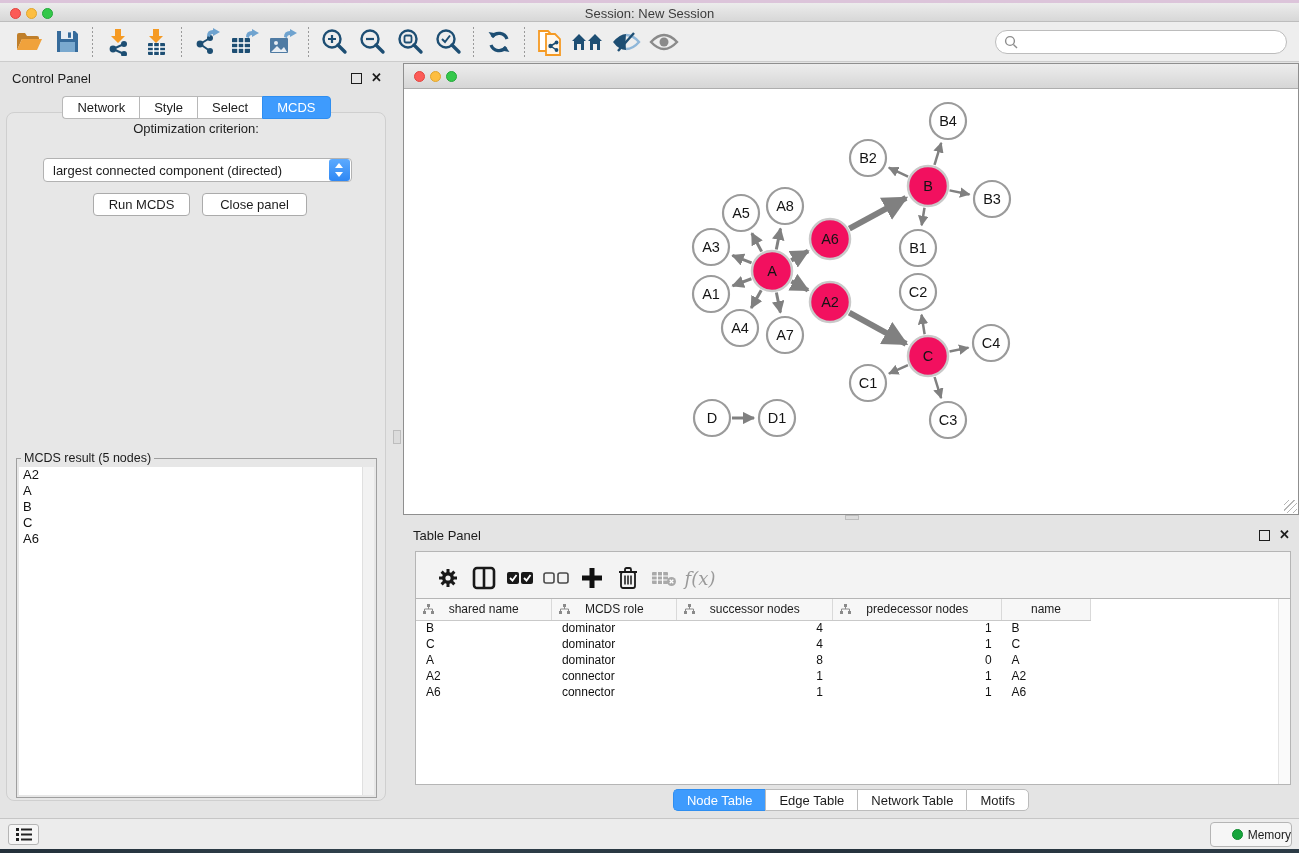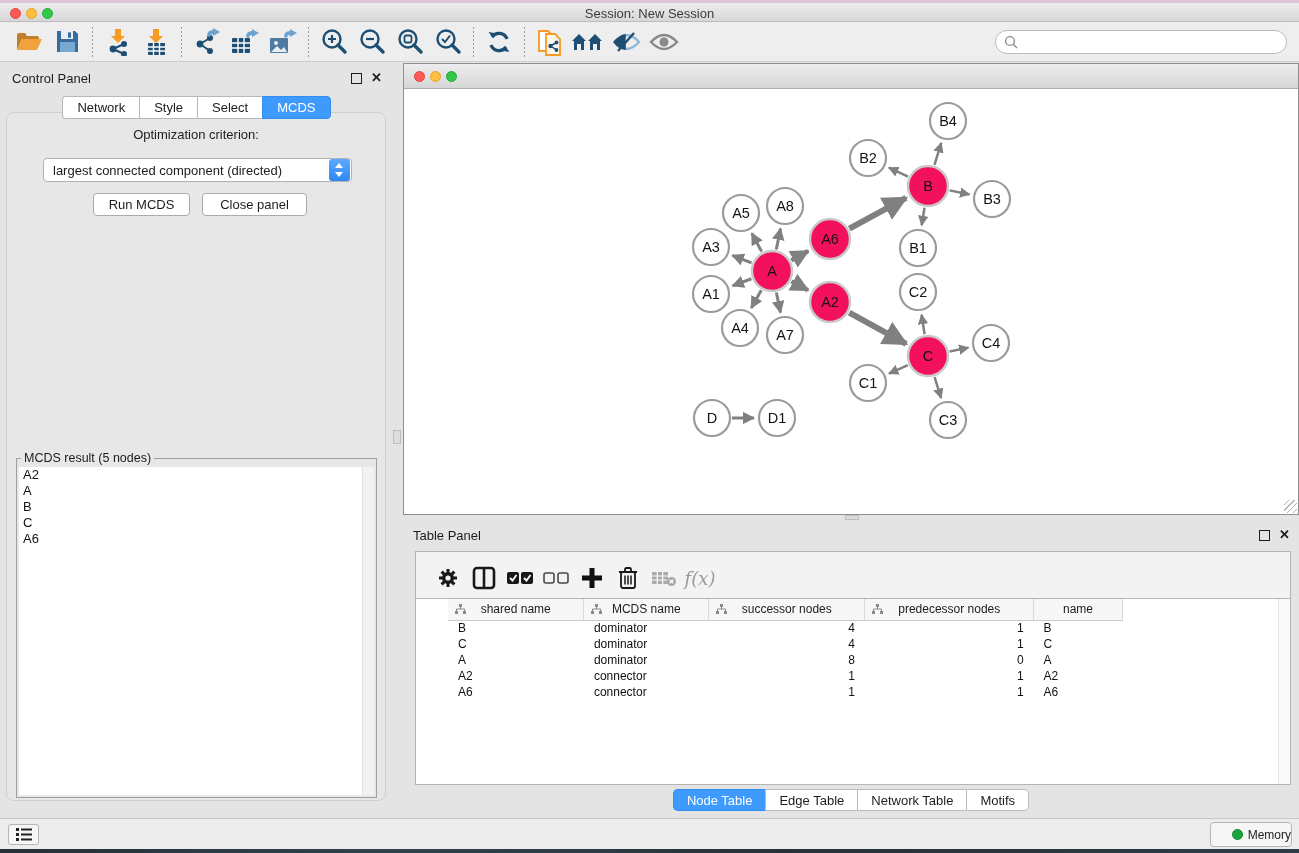--- a/index.html
+++ b/index.html
@@ -52,21 +52,21 @@
 
   #cp-tabs { position:absolute; left:0; right:0; top:33px; display:flex; justify-content:center; z-index:5; }
   .cp-tab { height:23px; padding:0 14px; background:#ffffff; border:1px solid #b8b8b8;
     border-right-width:0; font-size:13px; color:#1c1c1c; display:flex; align-items:center; }
   .cp-tab:first-child { border-radius:4px 0 0 4px; }
   .cp-tab:last-child { border-right-width:1px; border-radius:0 4px 4px 0; }
   .cp-tab.active { background:#3e9bfd; border-color:#2f8ef0; color:#ffffff; }
 
   #cp-body { position:absolute; left:4px; right:5px; top:49px; bottom:12px;
     background:#e7e7e7; border:1px solid #cfcfcf; border-radius:8px; }
-  #opt-label { position:absolute; left:0; right:0; top:14px; text-align:center;
+  #opt-label { position:absolute; left:0; right:0; top:8px; text-align:center;
     font-size:13px; color:#1c1c1c; }
   #opt-select { position:absolute; left:36px; right:33px; top:45px; height:24px;
     background:#ffffff; border:1px solid #b2b2b2; border-radius:4px;
     display:flex; align-items:center; }
   #opt-select-value { font-size:13px; color:#1c1c1c; padding-left:9px; flex:1; }
   #opt-stepper { width:21px; height:22px; margin-right:1px; border-radius:3px;
     background:linear-gradient(#5caafe,#2e87f4); position:relative; }
   #opt-stepper:before, #opt-stepper:after { content:""; position:absolute; left:6px;
     border-left:4.5px solid transparent; border-right:4.5px solid transparent; }
   #opt-stepper:before { top:4px; border-bottom:5px solid #ffffff; }
@@ -109,21 +109,21 @@
   
   #table-panel { left:403px; top:520px; width:896px; height:293px; }
   #tp-float { right:29px; } #tp-close { right:9px; }
   #tp-toolbar { position:absolute; left:12px; right:8px; top:31px; height:54px;
     background:#f3f3f3; border:1px solid #b5b5b5; display:flex; align-items:center;
     padding-left:14px; }
   .tp-btn { width:36px; height:34px; display:flex; align-items:center; justify-content:center; flex:0 0 auto; }
   .fx-label { font-family:"DejaVu Serif", serif; font-style:italic; font-size:18px; color:#9a9a9a; }
 
   #tp-table { position:absolute; left:12px; right:8px; top:78px; bottom:28px;
-    background:#ffffff; border:1px solid #b5b5b5; overflow:hidden;padding-left:32px; }
+    background:#ffffff; border:1px solid #b5b5b5; overflow:hidden; }
   #tp-grid { border-collapse:collapse; table-layout:fixed; width:675px; }
   #tp-grid th { height:21px; background:#f7f7f7; border-right:1px solid #d9d9d9;
     border-bottom:1px solid #c9c9c9; font-size:12px; font-weight:normal; color:#1c1c1c;
     position:relative; text-align:center; }
   #tp-grid th .tree-ico { position:absolute; left:7px; top:5px; }
   #tp-grid td { height:16px; font-size:12px; color:#111; padding:0 10px; white-space:nowrap; }
   td.al { text-align:left; } td.ar { text-align:right; }
   #tp-scrollbar { position:absolute; right:0; top:0; bottom:0; width:12px;
     background:#fafafa; border-left:1px solid #e3e3e3; }
 
@@ -536,21 +536,21 @@
                 </g>
                 <path d="M5.5 3 V5 M1.5 7 V5 H9.5 V7" stroke="#8a8a8a" fill="none" stroke-width="1"></path>
               </svg><span>shared name</span></th>
             <th style="width: 122px;"><svg width="11" height="11" viewBox="0 0 11 11" class="tree-ico">
                 <g fill="#8a8a8a">
                   <rect x="4" y="0" width="3" height="3"></rect>
                   <rect x="0" y="7" width="3" height="3"></rect>
                   <rect x="8" y="7" width="3" height="3"></rect>
                 </g>
                 <path d="M5.5 3 V5 M1.5 7 V5 H9.5 V7" stroke="#8a8a8a" fill="none" stroke-width="1"></path>
-              </svg><span>MCDS name</span></th>
+              </svg><span>MCDS role</span></th>
             <th style="width: 153px;"><svg width="11" height="11" viewBox="0 0 11 11" class="tree-ico">
                 <g fill="#8a8a8a">
                   <rect x="4" y="0" width="3" height="3"></rect>
                   <rect x="0" y="7" width="3" height="3"></rect>
                   <rect x="8" y="7" width="3" height="3"></rect>
                 </g>
                 <path d="M5.5 3 V5 M1.5 7 V5 H9.5 V7" stroke="#8a8a8a" fill="none" stroke-width="1"></path>
               </svg><span>successor nodes</span></th>
             <th style="width: 165px;"><svg width="11" height="11" viewBox="0 0 11 11" class="tree-ico">
                 <g fill="#8a8a8a">

